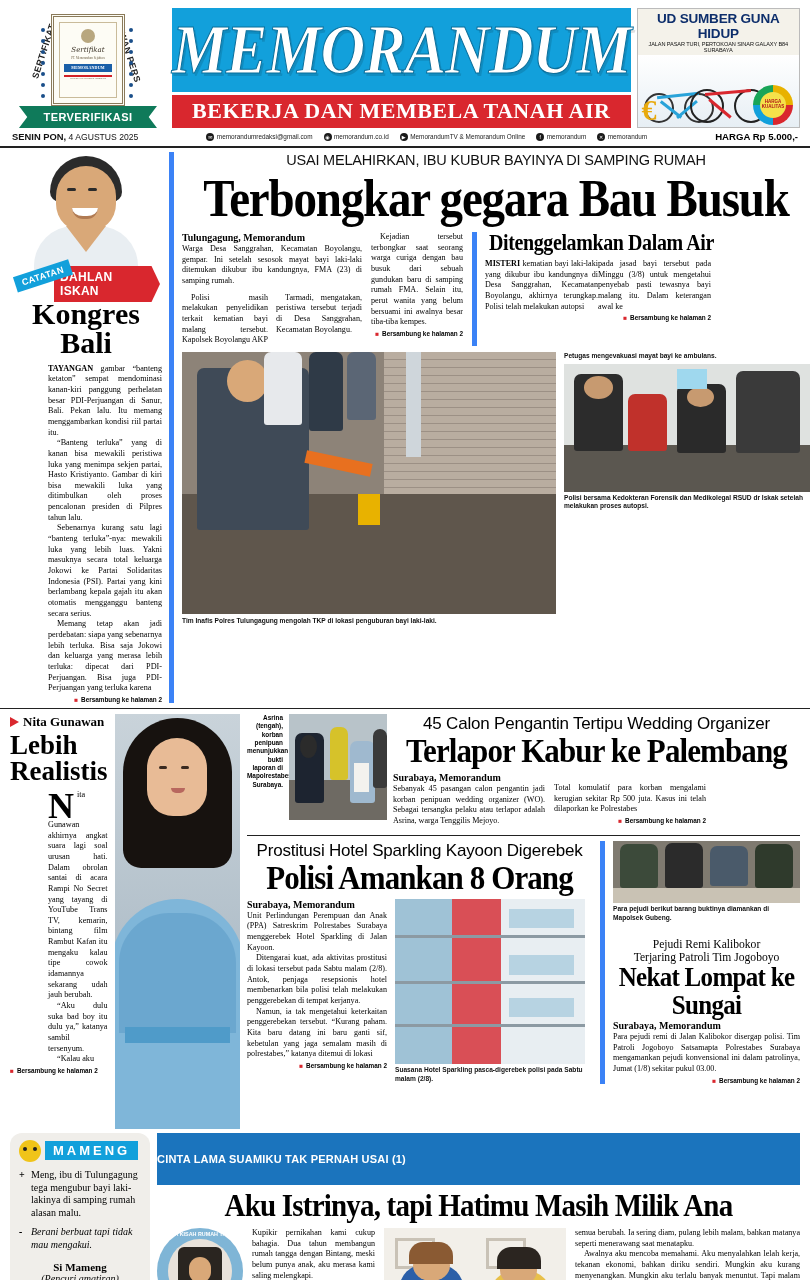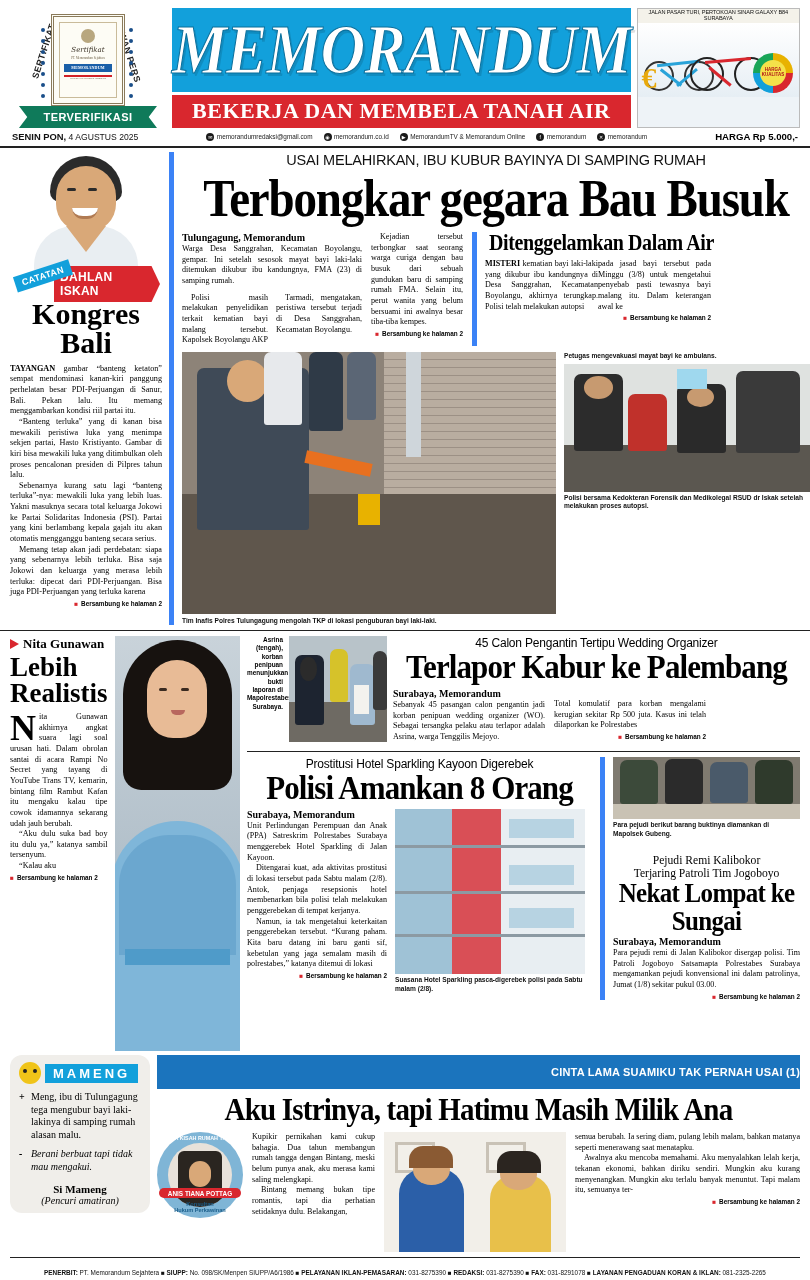--- a/index.html
+++ b/index.html
@@ -105,21 +105,21 @@
   .catatan-strip { position: relative; height: 30px; margin-top: -6px; }
   .catatan-badge { position: absolute; left: 4px; top: 4px; background: #12a0db; color: #fff;
      font-family: "Liberation Sans", sans-serif; font-weight: bold; font-size: 9px; padding: 3px 7px;
      transform: rotate(-18deg); letter-spacing: .4px; }
   .dahlan-name { position: absolute; left: 44px; top: 2px; right: 2px; background: #d9272e; color: #fff;
      font-family: "Liberation Sans", sans-serif; font-weight: bold; font-size: 12px; padding: 4px 6px;
      clip-path: polygon(0 0, 92% 0, 100% 50%, 92% 100%, 0 100%); letter-spacing: .3px; }
   .kol-title { font-family: "Liberation Serif", serif; font-weight: bold; font-size: 30px; line-height: .96;
      text-align: center; margin: 6px 0 6px 0; }
   .kol-body { font-size: 8.2px; line-height: 1.3; text-align: justify; hyphens: auto; }
-  .kol-body p { text-indent: 9px; }
+  .kol-body p { text-indent: 9px; margin-left: 38px; }
   .kol-body p:first-child { text-indent: 0; }
   .kol-body b { font-weight: bold; }
   .jump { font-family: "Liberation Sans", sans-serif; font-weight: bold; font-size: 6.4px; text-align: right;
      margin-top: 2px; }
   .jump::before { content: "\25A0"; color: #d9272e; margin-right: 3px; }
 
   
   .kicker { font-family: "Liberation Sans", sans-serif; font-size: 14.5px; text-align: center;
      letter-spacing: -.2px; color: #111; }
   .h1 { font-family: "Liberation Serif", serif; font-weight: bold; font-size: 47px; line-height: .98;
@@ -153,21 +153,21 @@
   
   .model { position: relative; background: linear-gradient(#c9d3da,#9fb0bd); overflow:hidden; }
   .m-hair { position:absolute; left:8px; top:4px; right:8px; height:150px; background:#17120f; border-radius:60px 60px 20px 20px; }
   .m-face { position:absolute; left:50%; transform:translateX(-50%); top:24px; width:60px; height:78px; background:#e8bb96; border-radius:30px 30px 26px 26px; }
   .m-body { position:absolute; left:-4px; right:-4px; bottom:0; height:230px; background:#7fb6d9; border-radius:70px 70px 0 0; }
   .m-lace { position:absolute; left:4px; right:4px; bottom:96px; height:120px; background:#6aa6cf;
      border-radius:50px 50px 0 0; opacity:.95; }
   .m-belt { position:absolute; left:10px; right:10px; bottom:86px; height:16px; background:#4f9bc9; }
 
   
-  .kicker2 { font-family:"Liberation Sans",sans-serif; font-size:12px; text-align:center; letter-spacing:-.2px; }
+  .kicker2 { font-family:"Liberation Sans",sans-serif; font-size:17px; text-align:center; letter-spacing:-.2px; }
   .h2 { font-family:"Liberation Serif",serif; font-weight:bold; font-size:31px; line-height:1;
      text-align:center; transform:scaleY(1.12); letter-spacing:-.9px; margin: 1px 0 6px 0; }
   .h3 { font-family:"Liberation Serif",serif; font-weight:bold; font-size:25px; line-height:1;
      text-align:center; transform:scaleY(1.12); letter-spacing:-.7px; margin: 1px 0 5px 0; }
   .kicker3 { font-family:"Liberation Serif",serif; font-size:11.6px; text-align:center; line-height:1.12; }
 
   .sidecap { font-family:"Liberation Sans",sans-serif; font-weight:bold; font-size:6.4px; line-height:1.3;
      text-align:right; }
 
   
@@ -178,21 +178,21 @@
   .mameng-face { width:22px; height:22px; border-radius:50%; background:#f0c419; position:relative; flex:none;}
   .mameng-face::before{content:"";position:absolute;left:4px;top:7px;width:4px;height:4px;border-radius:50%;background:#222;}
   .mameng-face::after{content:"";position:absolute;right:4px;top:7px;width:4px;height:4px;border-radius:50%;background:#222;}
   .mameng-item { display:flex; gap:5px; font-size:10px; line-height:1.26; margin-top:7px; }
   .mameng-item .sg { font-weight:bold; width:7px; flex:none; }
   .mameng-sign { text-align:center; font-weight:bold; font-size:11px; margin-top:9px; }
   .mameng-sub { text-align:center; font-style:italic; font-size:10px; }
 
   
   .blue-bar { background:#1b74bd; color:#fff; font-family:"Liberation Sans",sans-serif; font-weight:bold;
-     font-size:11px; text-align:right; padding:11px 0; letter-spacing:.2px; }
+     font-size:11px; text-align:left; padding:20px 0; letter-spacing:.2px; }
   .h-cinta { font-family:"Liberation Serif",serif; font-weight:bold; font-size:29px; text-align:center;
      transform:scaleY(1.12); letter-spacing:-.8px; margin:4px 0 6px 0; }
   .rt-seal { width:86px; height:86px; border-radius:50%; background:#7fb5d6; position:relative; flex:none; }
   .rt-seal .inner { position:absolute; inset:11px; border-radius:50%; background:#e8e2da; overflow:hidden; }
   .rt-seal .ph { position:absolute; left:10px; top:8px; right:10px; bottom:0; background:#2a2520; border-radius:6px 6px 0 0;}
   .rt-seal .ph .f { position:absolute; left:50%; transform:translateX(-50%); top:10px; width:22px;height:26px;
      background:#d9a878; border-radius:11px; }
   .rt-name { position:absolute; left:2px; right:2px; bottom:20px; background:#d9272e; color:#fff;
      font-family:"Liberation Sans",sans-serif; font-weight:bold; font-size:6.4px; text-align:center;
      padding:1.5px 0; border-radius:8px; }
@@ -258,20 +258,21 @@
     </div>
 
     <div class="logo-block">
       <div class="logo-main">
         <div class="logo-word">MEMORANDUM</div>
       </div>
       <div class="logo-tag">BEKERJA DAN MEMBELA TANAH AIR</div>
     </div>
 
     <div class="ad-box">
+      <div class="ad-title">UD SUMBER GUNA HIDUP</div>
       <div class="ad-sub">JALAN PASAR TURI, PERTOKOAN SINAR GALAXY B84 SURABAYA</div>
       <div class="ad-art">
         <div class="bike" style="left:6px;width:70px;height:48px;">
           <div class="wheel" style="left:0;bottom:0;width:30px;height:30px;border-color:#333;"></div>
           <div class="wheel" style="right:0;bottom:0;width:30px;height:30px;border-color:#333;"></div>
           <div class="frame" style="left:13px;bottom:26px;width:42px;transform:rotate(-6deg);background:#29a3d9;height:3px;"></div>
           <div class="frame" style="left:14px;bottom:12px;width:26px;transform:rotate(38deg);background:#29a3d9;height:3px;"></div>
           <div class="frame" style="left:30px;bottom:12px;width:26px;transform:rotate(-40deg);background:#29a3d9;height:3px;"></div>
         </div>
         <div class="bike" style="left:52px;width:78px;height:52px;">

